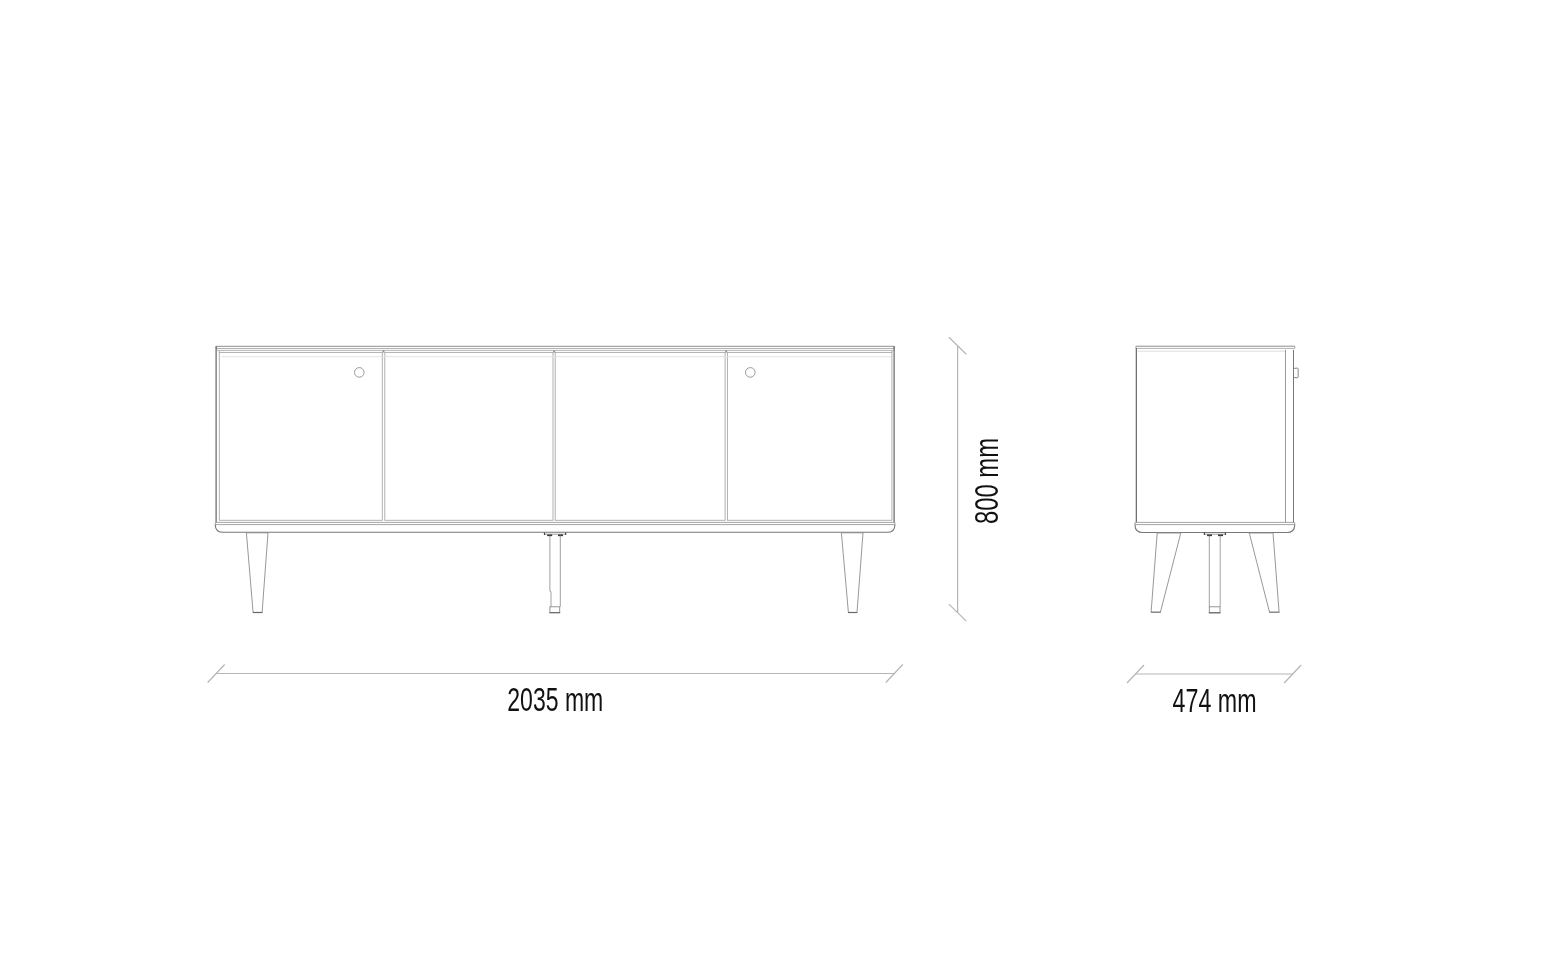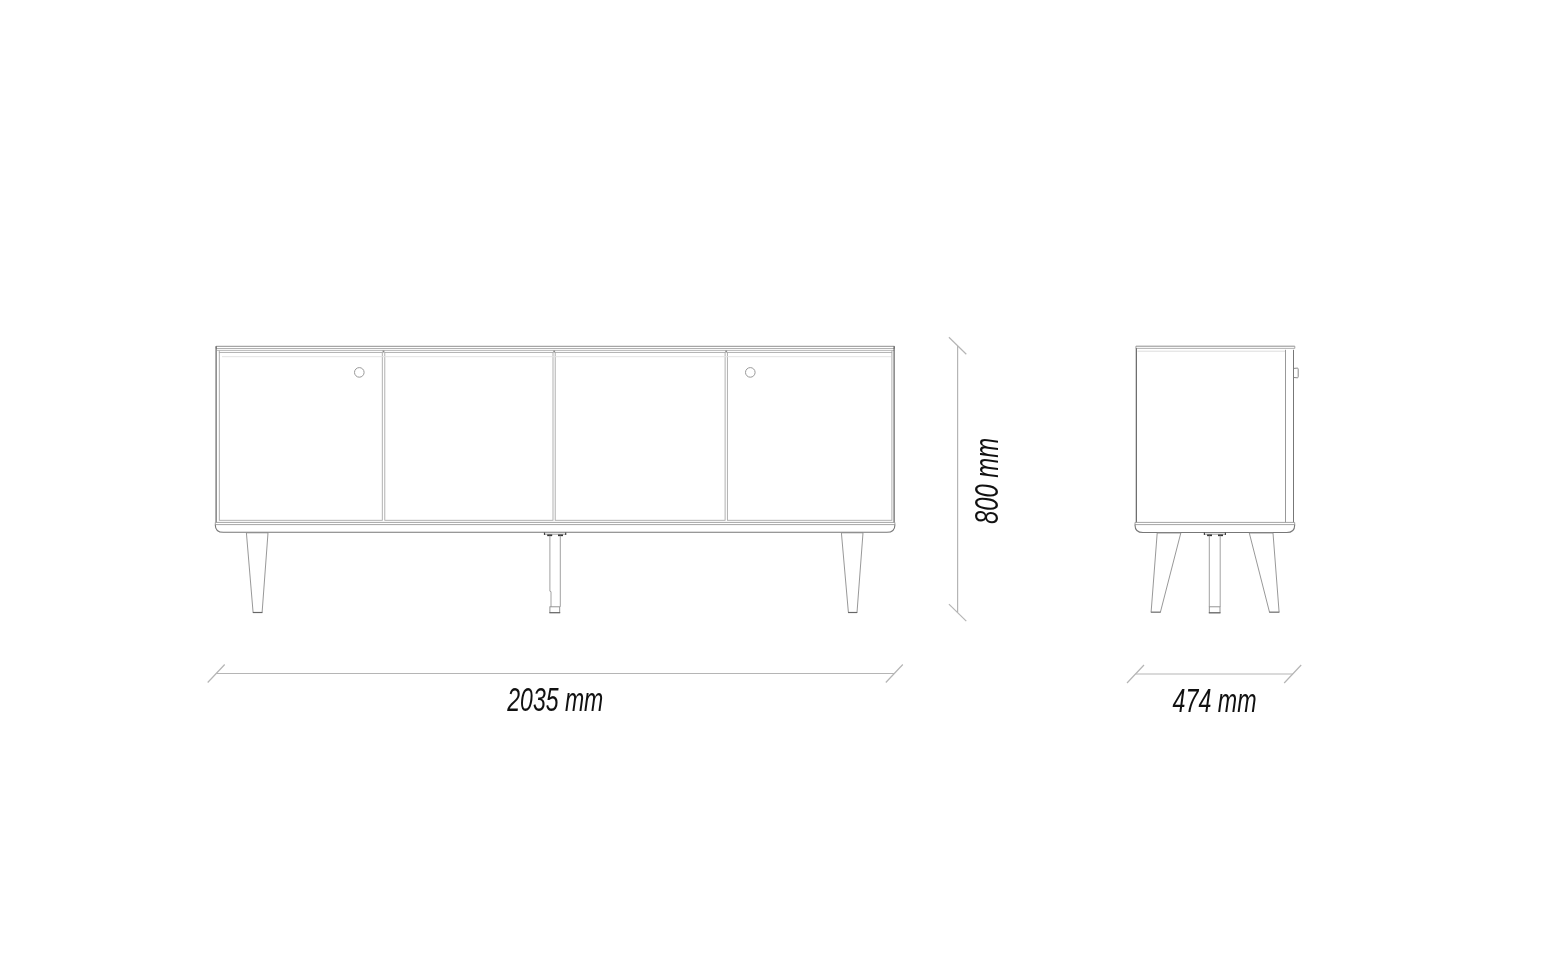--- a/index.html
+++ b/index.html
@@ -1,16 +1,16 @@
 <!DOCTYPE html>
 <html><head>
 <meta charset="utf-8">
 <style>
   html,body{margin:0;padding:0;background:#ffffff;}
-  .wrap{width:1565px;height:980px;position:relative;background:#fff;overflow:hidden;font-style:italic;}
+  .wrap{width:1565px;height:980px;position:relative;background:#fff;overflow:hidden;}
   text{font-family:"Liberation Sans",sans-serif;fill:#111;}
 </style>
 </head>
 <body>
 <div class="wrap">
 <svg width="1565" height="980" viewBox="0 0 1565 980" xmlns="http://www.w3.org/2000/svg">
   <rect width="1565" height="980" fill="#ffffff"></rect>
 
   <g fill="none">
 

